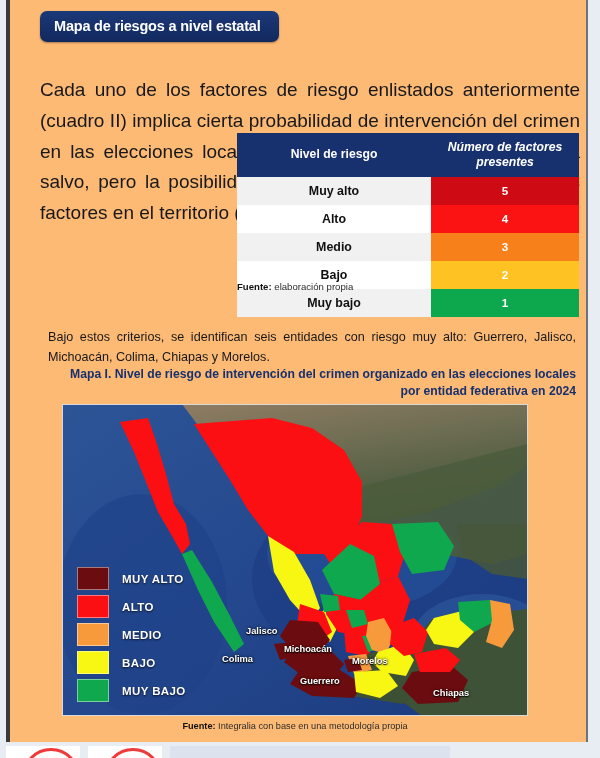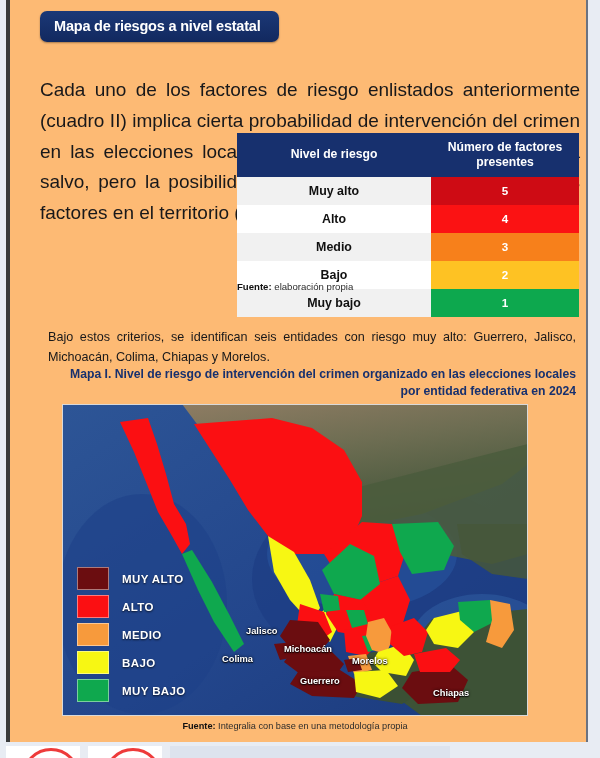--- a/index.html
+++ b/index.html
@@ -53,21 +53,21 @@
     position:absolute;left:227px;top:133px;width:326px;
     border-collapse:collapse;table-layout:fixed;
   }
   .risk-table th{
     background:#17306e;color:#fff;
     font-size:12.2px;font-weight:bold;
     padding:7px 4px;line-height:1.22;
     text-align:center;border:0;
   }
   .risk-table th.c1{width:186px;}
-  .risk-table th.c2{width:140px;}
+  .risk-table th.c2{width:140px;font-style:italic;}
   .risk-table td{
     text-align:center;font-size:12.4px;font-weight:bold;
     padding:7px 4px;border:0;color:#101010;
   }
   .risk-table td.val{color:#ffffff;font-size:11.6px;}
   .row-odd td.lvl{background:#f1f1f1;}
   .row-even td.lvl{background:#ffffff;}
 
   .tbl-source{
     position:absolute;left:227px;top:281px;

